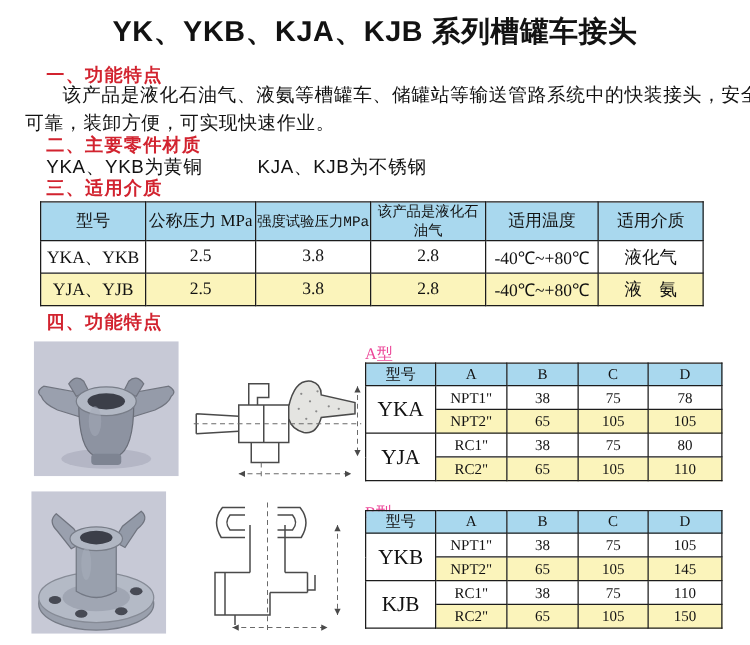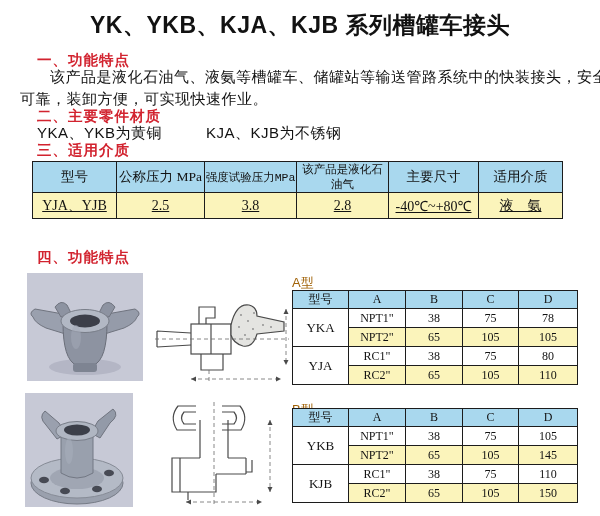--- a/index.html
+++ b/index.html
@@ -29,42 +29,42 @@
   
   table{border-collapse:collapse;}
   .perf{
     position:absolute;top:161px;left:32px;width:530px;
     font-family:"Liberation Serif",serif;text-align:center;table-layout:fixed;
   }
   .perf th,.perf td{border:1.6px solid #1c1c1c;padding:0;}
   .perf th{background:#a9d8ee;height:23px;font-size:13.5px;font-weight:normal;}
   .perf th.small{font-size:11.5px;font-family:Liberation Mono, monospace;}
   .perf td{height:25px;font-size:14px;background:#ffffff;}
-  .perf tr.alt td{background:#fbf4bb;text-decoration:underline;}
+  .perf tr.alt td{background:#fbf4bb;}
 
   
   .bottom{position:absolute;top:265px;left:0;width:600px;height:251px;}
   .photo{position:absolute;}
   .drawing{position:absolute;}
   .dim-label{
-    position:absolute;font-family:Liberation Sans, sans-serif;font-size:13px;color:#a16207;
+    position:absolute;font-family:Liberation Serif, serif;font-size:13px;color:#ec4899;
   }
   #labelA{left:292px;top:9px;}
   #labelB{left:292px;top:136px;}
   .dim{
     position:absolute;width:285px;font-family:"Liberation Serif",serif;
     text-align:center;table-layout:fixed;
   }
   #tableA{left:292px;top:25px;}
   #tableB{left:292px;top:143px;}
   .dim th,.dim td{border:1.4px solid #1c1c1c;padding:0;}
   .dim th{background:#a9d8ee;height:15px;font-size:12px;font-weight:normal;}
   .dim td{height:18px;font-size:12px;background:#ffffff;}
   .dim td.yellow{background:#fbf4bb;}
-  .dim td.model{font-size:13px;}
+  .dim td.model{font-size:17px;}
   #photoA{left:27px;top:8px;}
   #photoB{left:25px;top:128px;}
   #drawA{left:153px;top:26px;}
   #drawB{left:158px;top:135px;}
 </style>
 </head>
 <body>
 
 <div class="title">YK、YKB、KJA、KJB 系列槽罐车接头</div>
 
@@ -86,22 +86,30 @@
     <col style="width:92px">
       <col style="width:90px">
       <col style="width:84px">
   </colgroup>
   <tbody>
   <tr>
     <th>型号</th>
     <th>公称压力 MPa</th>
     <th class="small">强度试验压力MPa</th>
     <th class="small">该产品是液化石油气</th>
-    <th>主要尺寸</th>
+    <th>适用温度</th>
     <th>适用介质</th>
+  </tr>
+  <tr>
+    <td>YKA、YKB</td>
+    <td>2.5</td>
+    <td>3.8</td>
+    <td>2.8</td>
+    <td>-40℃~+80℃</td>
+    <td>液化气</td>
   </tr>
   <tr class="alt">
     <td>YJA、YJB</td>
     <td>2.5</td>
     <td>3.8</td>
     <td>2.8</td>
     <td>-40℃~+80℃</td>
     <td>液　氨</td>
   </tr>
   </tbody>

